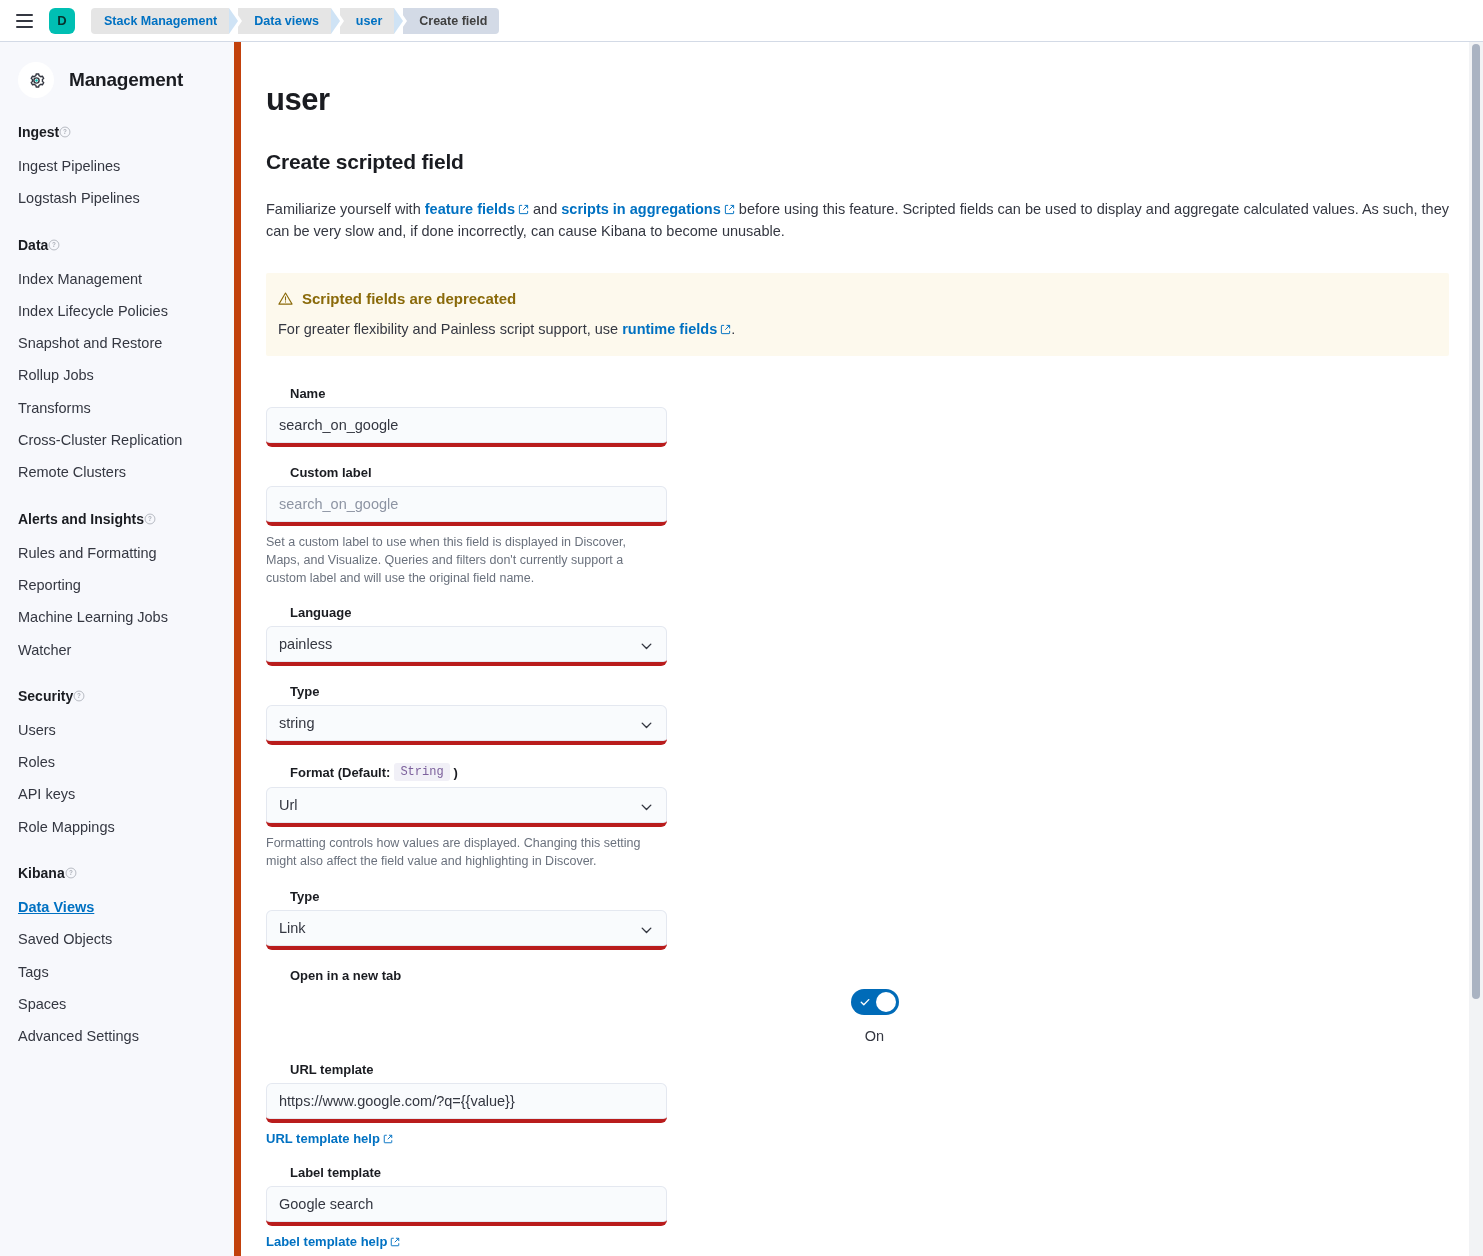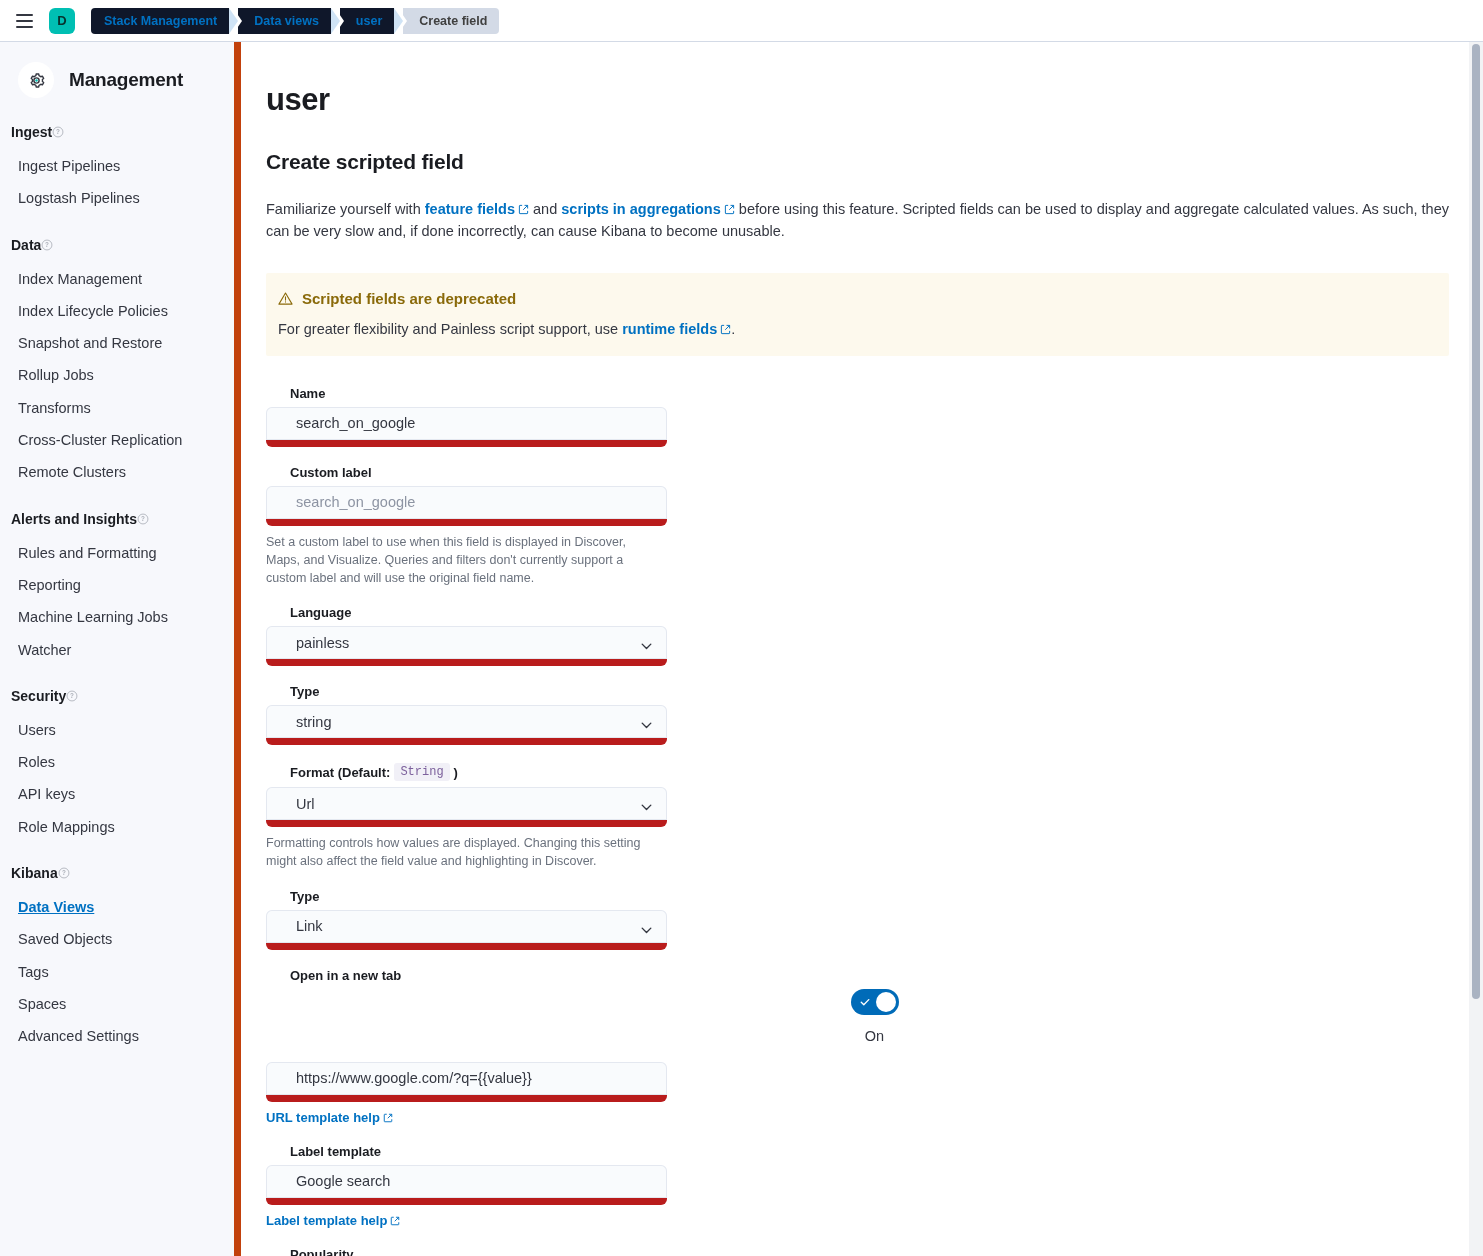--- a/index.html
+++ b/index.html
@@ -38,21 +38,21 @@
     background: #00bfb3;
     color: #07332e; font-weight: bold; font-size: 13px;
     display: flex; align-items: center; justify-content: center;
     cursor: pointer; margin-right: 16px;
   }
   .breadcrumbs { display: flex; align-items: center; height: 26px; }
   .crumb {
     position: relative;
     height: 26px;
     display: flex; align-items: center;
-    background: #0f172a;
+    background: #e5e5e5;
     color: #0071c2;
     font-size: 12.5px; font-weight: bold;
     padding: 0 12px 0 16px;
     margin-right: 9px;
     cursor: pointer;
     white-space: nowrap;
   }
   .crumb:first-child {
     border-top-left-radius: 4px; border-bottom-left-radius: 4px;
     padding-left: 13px;
@@ -97,21 +97,21 @@
     background: #ffffff;
     display: flex; align-items: center; justify-content: center;
     margin-right: 15px;
     flex: 0 0 auto;
   }
   .mgmt-title { font-size: 19px; font-weight: bold; color: #1a1c21; letter-spacing: -0.2px; }
 
   .nav-group { margin-bottom: 22px; }
   .nav-group-title {
     font-size: 14px; font-weight: bold; color: #1a1c21;
-    padding: 0 0 10px 11px;
+    padding: 0 0 10px 18px;
     display: flex; align-items: center; 
   }
   .help-dot {
     width: 12px; height: 12px; flex: 0 0 auto;
     opacity: 0.55;
   }
   .nav-item {
     font-size: 14.5px; color: #343741;
     padding: 6px 0 6px 18px;
     cursor: pointer; line-height: 1.4;
@@ -169,25 +169,25 @@
   .code-chip {
     font-family: "Liberation Mono", monospace;
     font-size: 12px; color: #7c609c;
     background: #f1f0f7; border-radius: 3px;
     padding: 2px 6px; font-weight: normal;
   }
   .input {
     width: 401px; height: 40px;
     background: #f9fbfd;
     border: none;
-    border-bottom: 7px solid #b91c1c;
+    border-bottom: 4px solid #b91c1c;
     box-shadow: 0 0 0 1px #e4e8f0 inset;
     border-radius: 6px;
     font-size: 14.5px; color: #343741;
-    padding: 0 30px;
+    padding: 0 13px;
     font-family: "Liberation Sans", sans-serif;
     outline: none;
     display: block;
   }
   .input::placeholder { color: #8d94a3; }
   .select-wrap { position: relative; width: 401px; }
   .select-wrap .chev {
     position: absolute; right: 13px; top: 50%;
     transform: translateY(-50%); pointer-events: none;
   }
@@ -427,20 +427,21 @@
         <svg class="chk" width="12" height="12" viewBox="0 0 16 16">
             <path d="M3 8.3 6.4 11.6 13 4.8" fill="none" stroke="#ffffff" stroke-width="1.8" stroke-linecap="round" stroke-linejoin="round"></path>
           </svg>
         <div class="knob"></div>
       </div>
       <span class="toggle-label">On</span>
     </div>
   </div>
 
   <div class="field">
+    <div class="field-label">URL template</div>
     <input class="input" value="https://www.google.com/?q={{value}}" style="">
     <a class="sublink"><span>URL template help</span><svg class="ext-icon" width="10" height="10" viewBox="0 0 16 16">
           <path d="M6 2H2.8A.8.8 0 0 0 2 2.8v10.4a.8.8 0 0 0 .8.8h10.4a.8.8 0 0 0 .8-.8V10" fill="none" stroke="#0071c2" stroke-width="1.5"></path>
           <path d="M9.5 2H14v4.5M14 2 7.6 8.4" fill="none" stroke="#0071c2" stroke-width="1.5"></path>
         </svg></a>
   </div>
 
   <div class="field">
     <div class="field-label">Label template</div>
     <input class="input" value="Google search" style="">

